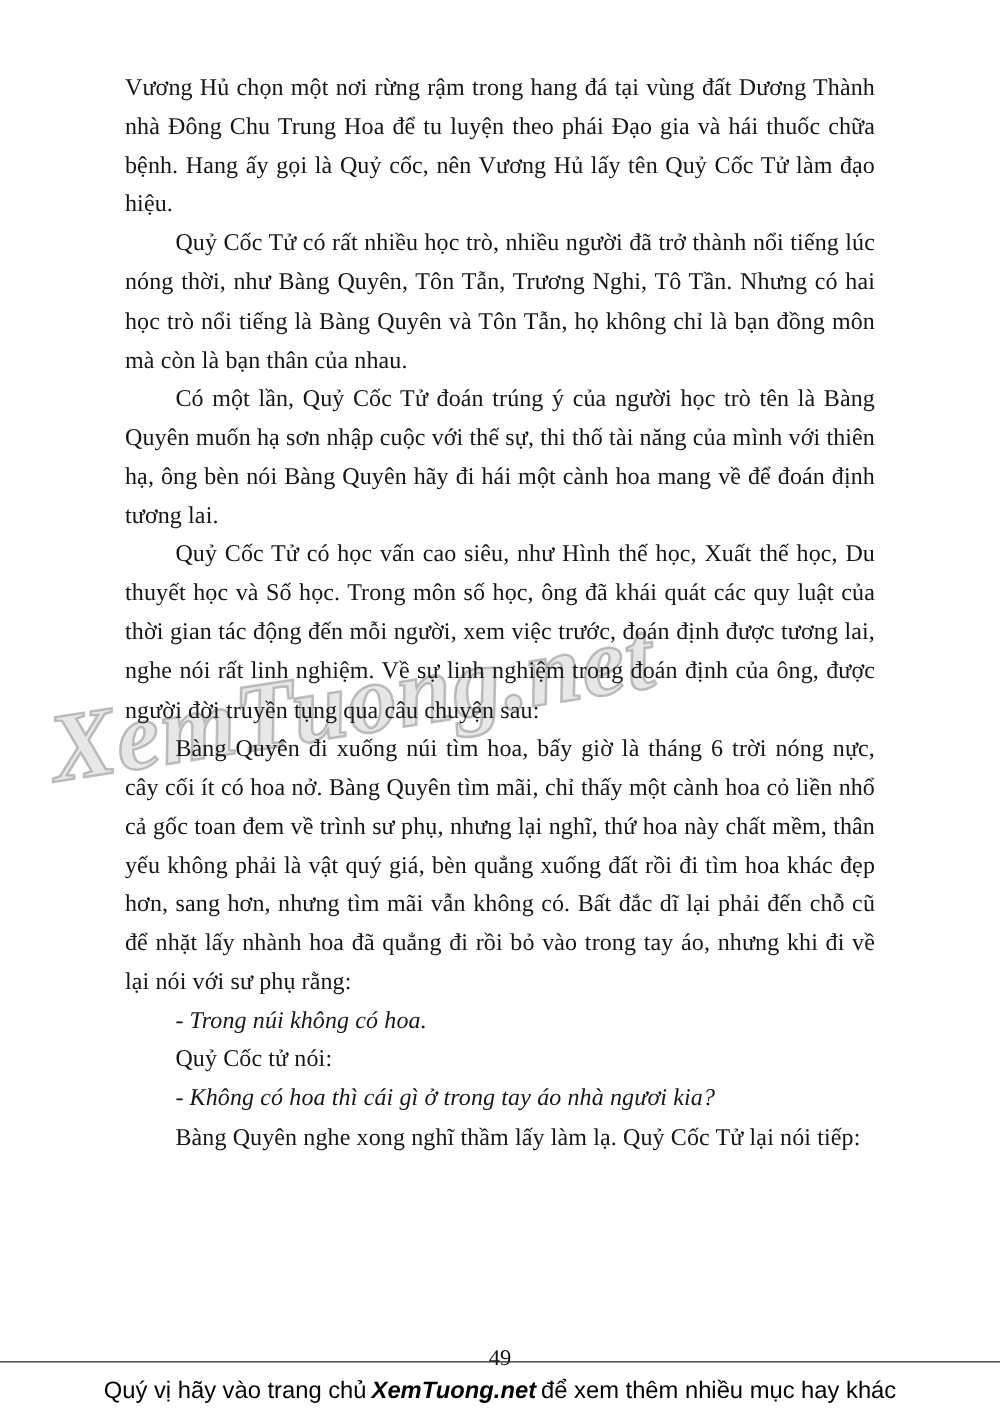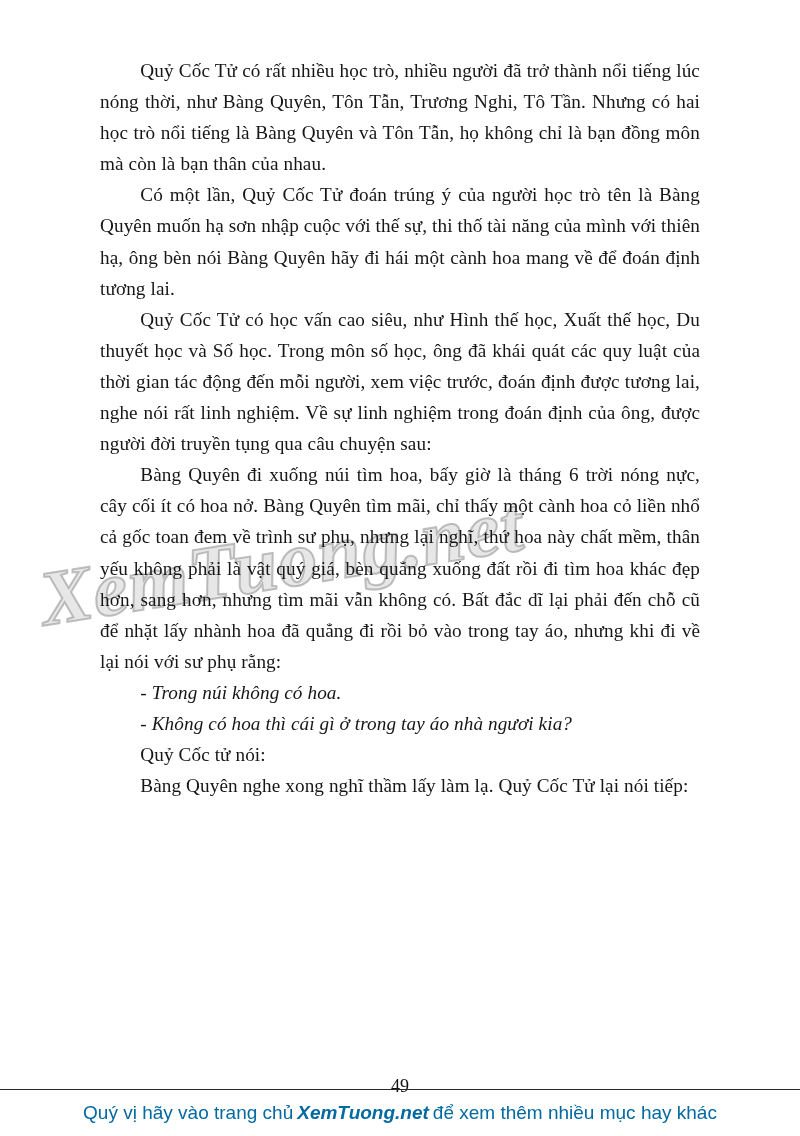--- a/index.html
+++ b/index.html
@@ -84,44 +84,45 @@
     position: absolute;
     left: 0;
     right: 0;
     top: 1089px;
     height: 47px;
     display: flex;
     align-items: center;
     justify-content: center;
     font-family: "Liberation Sans", sans-serif;
     font-size: 19px;
-    color: #0369a1;
+    color: #000000;
     white-space: nowrap;
   }
   .footer-bar .brand {
     font-weight: bold;
     font-style: italic;
     padding: 0 4px;
   }
 </style>
 </head>
 <body>
 
 <div class="page">
 
   <div class="watermark">XemTuong.net</div>
 
   <div class="page-body">
+    <p class="para">Vương Hủ chọn một nơi rừng rậm trong hang đá tại vùng đất Dương Thành nhà Đông Chu Trung Hoa để tu luyện theo phái Đạo gia và hái thuốc chữa bệnh. Hang ấy gọi là Quỷ cốc, nên Vương Hủ lấy tên Quỷ Cốc Tử làm đạo hiệu.</p>
     <p class="para indent">Quỷ Cốc Tử có rất nhiều học trò, nhiều người đã trở thành nổi tiếng lúc nóng thời, như Bàng Quyên, Tôn Tẫn, Trương Nghi, Tô Tần. Nhưng có hai học trò nổi tiếng là Bàng Quyên và Tôn Tẫn, họ không chỉ là bạn đồng môn mà còn là bạn thân của nhau.</p>
     <p class="para indent">Có một lần, Quỷ Cốc Tử đoán trúng ý của người học trò tên là Bàng Quyên muốn hạ sơn nhập cuộc với thế sự, thi thố tài năng của mình với thiên hạ, ông bèn nói Bàng Quyên hãy đi hái một cành hoa mang về để đoán định tương lai.</p>
     <p class="para indent">Quỷ Cốc Tử có học vấn cao siêu, như Hình thế học, Xuất thế học, Du thuyết học và Số học. Trong môn số học, ông đã khái quát các quy luật của thời gian tác động đến mỗi người, xem việc trước, đoán định được tương lai, nghe nói rất linh nghiệm. Về sự linh nghiệm trong đoán định của ông, được người đời truyền tụng qua câu chuyện sau:</p>
     <p class="para indent">Bàng Quyên đi xuống núi tìm hoa, bấy giờ là tháng 6 trời nóng nực, cây cối ít có hoa nở. Bàng Quyên tìm mãi, chỉ thấy một cành hoa cỏ liền nhổ cả gốc toan đem về trình sư phụ, nhưng lại nghĩ, thứ hoa này chất mềm, thân yếu không phải là vật quý giá, bèn quẳng xuống đất rồi đi tìm hoa khác đẹp hơn, sang hơn, nhưng tìm mãi vẫn không có. Bất đắc dĩ lại phải đến chỗ cũ để nhặt lấy nhành hoa đã quẳng đi rồi bỏ vào trong tay áo, nhưng khi đi về lại nói với sư phụ rằng:</p>
     <p class="para dash">- Trong núi không có hoa.</p>
+    <p class="para indent">Quỷ Cốc tử nói:</p>
     <p class="para dash">- Không có hoa thì cái gì ở trong tay áo nhà ngươi kia?</p>
-    <p class="para indent">Quỷ Cốc tử nói:</p>
     <p class="para indent">Bàng Quyên nghe xong nghĩ thầm lấy làm lạ. Quỷ Cốc Tử lại nói tiếp:</p>
   </div>
 
   <div class="page-number">49</div>
 
   <div class="footer-rule"></div>
 
   <div class="footer-bar">
     <span>Quý vị hãy vào trang chủ </span>
       <span class="brand">XemTuong.net</span>

